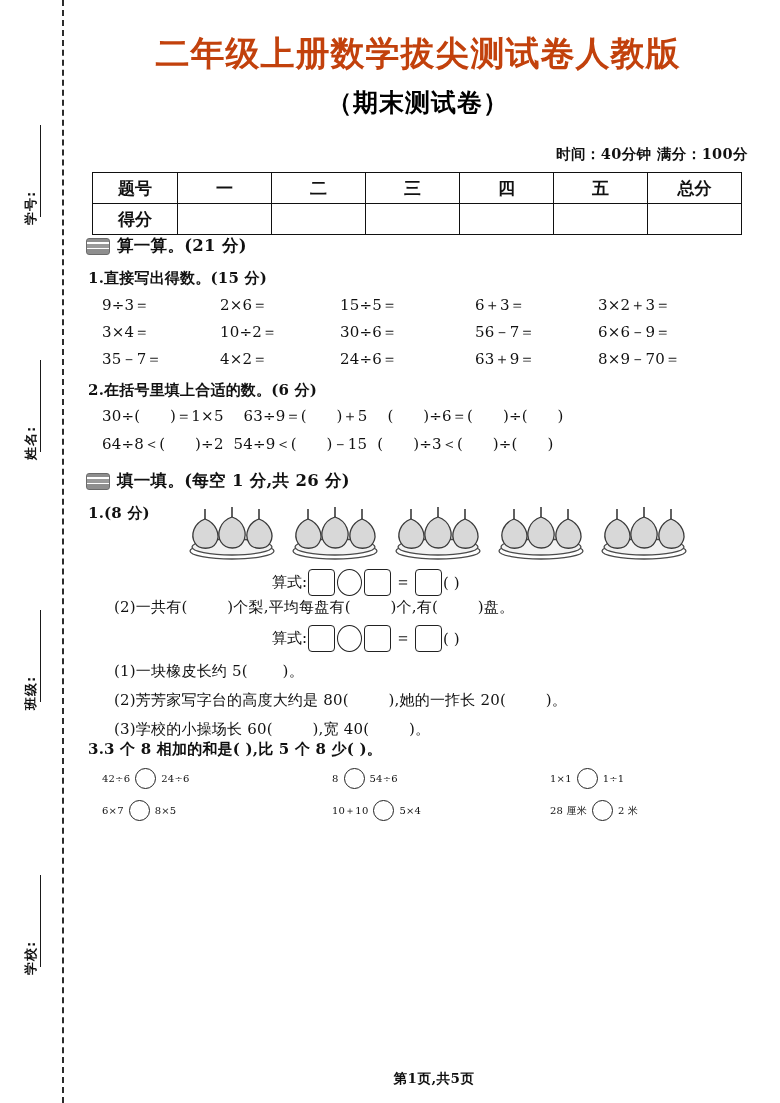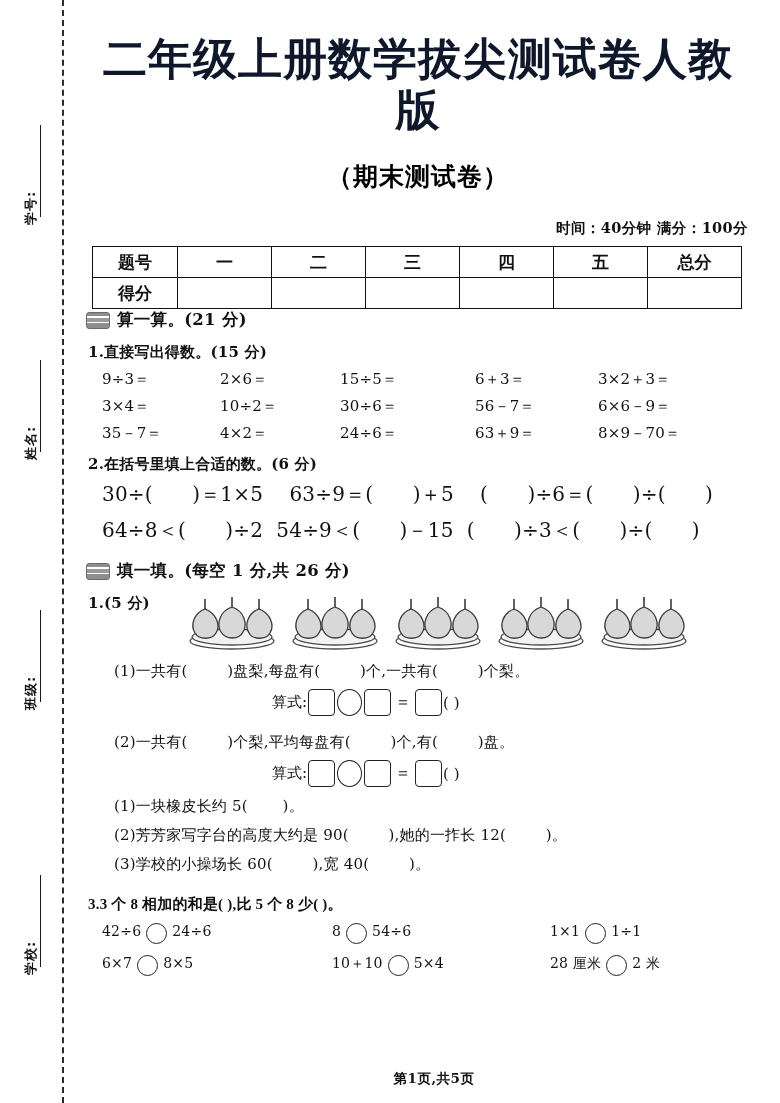--- a/index.html
+++ b/index.html
@@ -71,33 +71,33 @@
     position: absolute;
     left: 84px;
     top: 0;
     width: 668px;
     height: 1103px;
   }
 
   .title-main {
     text-align: center;
     font-family: "DejaVu Serif", "Liberation Serif", serif;
-    font-size: 44px;
+    font-size: 34px;
     font-weight: 700;
     letter-spacing: 1px;
     margin-top: 34px;
     line-height: 1.15;
-    color: #0f172a;
+    color: #c2410c;
   }
   .title-sub {
     text-align: center;
     font-family: "DejaVu Serif", "Liberation Serif", serif;
     font-size: 25px;
     font-weight: 700;
-    margin-top: 25px;
+    margin-top: 13px;
     letter-spacing: 1px;
     color: #000;
   }
 
   .meta-line {
     text-align: right;
     font-size: 14.5px;
     font-weight: 700;
     margin-top: 26px;
     padding-right: 4px;
@@ -186,21 +186,21 @@
   }
   .calc-row .c0 { width: 118px; }
   .calc-row .c1 { width: 120px; }
   .calc-row .c2 { width: 135px; }
   .calc-row .c3 { width: 123px; }
   .calc-row .c4 { width: 150px; }
 
   
   .fill-grid { margin-left: 18px; margin-top: 7px; }
   .fill-row {
-    font-size: 20px;
+    font-size: 15px;
     margin-bottom: 9px;
     white-space: pre;
     letter-spacing: 0.2px;
   }
 
   
   .pears {
     display: flex;
     justify-content: center;
     gap: 8px;
@@ -209,21 +209,21 @@
   }
 
   
   .sent {
     font-size: 15px;
     margin-top: 11px;
     margin-left: 30px;
     white-space: pre;
     letter-spacing: 0.2px;
   }
-  .sent-tight { margin-top: 17px; }
+  .sent-tight { margin-top: 2px; }
 
   .suanshi {
     display: flex;
     align-items: center;
     margin-top: 8px;
     margin-left: 188px;
     font-size: 15px;
   }
   .sq {
     width: 25px;
@@ -248,23 +248,23 @@
     margin-top: 10px;
     margin-left: 30px;
     white-space: pre;
     letter-spacing: 0.2px;
   }
 
   
   .cmp-grid { margin-left: 18px; margin-top: 9px; }
   .cmp-row { display: flex; margin-bottom: 11px; }
   .cmp-cell {
-    font-size: 14px;
+    font-size: 10px;
     display: flex;
-    align-items: flex-start;
+    align-items: center;
     letter-spacing: 0.2px;
   }
   .cmp-row .k0 { width: 230px; }
   .cmp-row .k1 { width: 218px; }
   .cmp-row .k2 { width: 200px; }
   .ocircle {
     width: 19px;
     height: 19px;
     border: 1.5px solid #222;
     border-radius: 50%;
@@ -384,21 +384,21 @@
       <div class="fill-row">30÷(      )＝1×5    63÷9＝(      )＋5    (      )÷6＝(      )÷(      )</div>
       <div class="fill-row">64÷8＜(      )÷2  54÷9＜(      )－15  (      )÷3＜(      )÷(      )</div>
     </div>
 
     <div class="sec-head" style="margin-top:16px;">
       <span class="sec-icon"></span>
       <span class="sec-title">填一填。(每空 1 分,共 26 分)</span>
     </div>
 
     <div class="qnum">
-      <span class="bold-n">1.</span><span>(5 分)</span>
+      <span class="bold-n">1.</span><span>(8 分)</span>
     </div>
 
     <div class="pears" style="margin-top:-22px;">
       <svg width="95" height="60" viewBox="0 0 95 60">
         <ellipse cx="47" cy="50" rx="42" ry="8" fill="#ffffff" stroke="#4a4a4a" stroke-width="1.3"></ellipse>
         <ellipse cx="47" cy="46" rx="40" ry="8" fill="#f2f2f2" stroke="#4a4a4a" stroke-width="1.3"></ellipse>
         <g stroke="#3a3a3a" stroke-width="1.3" fill="#d8d8d8">
           <path d="M20 8 L20 20" stroke-width="1.6" fill="none"></path>
           <path d="M20 18 C9 22 5 34 10 42 C14 49 27 49 31 42 C36 34 31 22 20 18 Z"></path>
           <path d="M47 6 L47 18" stroke-width="1.6" fill="none"></path>
@@ -450,21 +450,20 @@
           <path d="M20 8 L20 20" stroke-width="1.6" fill="none"></path>
           <path d="M20 18 C9 22 5 34 10 42 C14 49 27 49 31 42 C36 34 31 22 20 18 Z"></path>
           <path d="M47 6 L47 18" stroke-width="1.6" fill="none"></path>
           <path d="M47 16 C35 20 31 33 36 41 C41 49 54 49 58 41 C63 33 59 20 47 16 Z"></path>
           <path d="M74 8 L74 20" stroke-width="1.6" fill="none"></path>
           <path d="M74 18 C63 22 59 34 64 42 C68 49 81 49 85 42 C90 34 85 22 74 18 Z"></path>
         </g>
       </svg>
     </div>
 
-    <div class="sent">(1)一共有(        )盘梨,每盘有(        )个,一共有(        )个梨。</div>
 
     <div class="suanshi">
       <span>算式:</span>
       <span class="sq"></span>
       <span class="ci"></span>
       <span class="sq"></span>
       <span class="eqs">＝</span>
       <span class="sq"></span>
       <span>(        )</span>
     </div>
@@ -476,24 +475,24 @@
       <span class="sq"></span>
       <span class="ci"></span>
       <span class="sq"></span>
       <span class="eqs">＝</span>
       <span class="sq"></span>
       <span>(        )</span>
     </div>
 
 
     <div class="unit-line">(1)一块橡皮长约 5(       )。</div>
-    <div class="unit-line">(2)芳芳家写字台的高度大约是 90(        ),她的一拃长 12(        )。</div>
+    <div class="unit-line">(2)芳芳家写字台的高度大约是 80(        ),她的一拃长 20(        )。</div>
     <div class="unit-line">(3)学校的小操场长 60(        ),宽 40(        )。</div>
 
-    <div class="qnum" style="margin-top:21px;font-family:Liberation Serif, serif;">
+    <div class="qnum" style="margin-top:1px;">
       <span class="bold-n">3.</span><span>3 个 8 相加的和是(        ),比 5 个 8 少(        )。</span>
     </div>
 
 
     <div class="cmp-grid">
       <div class="cmp-row">
         <span class="cmp-cell k0">
           <span>42÷6</span>
           <span class="ocircle"></span>
           <span>24÷6</span>

